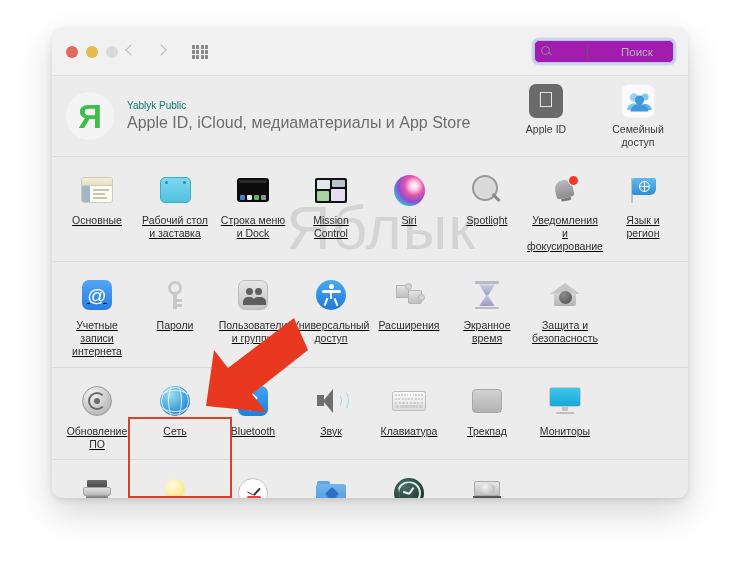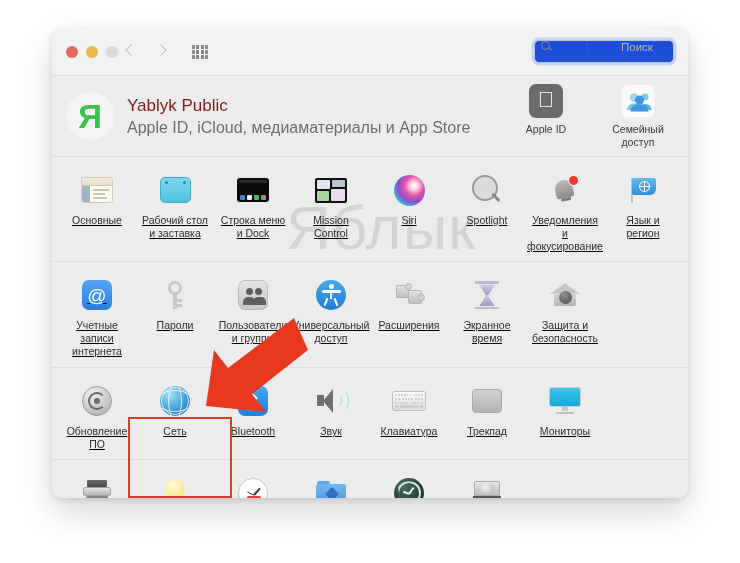--- a/index.html
+++ b/index.html
@@ -54,25 +54,25 @@
   #grid-btn i { background: #8a8a8a; border-radius: 0.5px; }
 
   #win-title {
     position: absolute; left: 175px; top: 15px;
     font-size: 14.5px; color: #1d1d1d; letter-spacing: 0.1px;
   }
 
   #search {
     position: absolute; right: 14px; top: 12px;
     width: 140px; height: 23px;
-    background: #1d4ed8;
+    background: #a21caf;
     border: 1px solid #b8c4e0;
     border-radius: 5px;
     box-shadow: 0 0 0 2.5px rgba(130,160,230,0.35);
-    display: flex; padding: 0 6px; gap: 32px;
+    display: flex; align-items: center; padding: 0 6px; gap: 32px;
   }
   #search .mag { width: 11px; height: 11px; position: relative; flex: 0 0 auto; margin-right: 3px; }
   #search .mag::before {
     content: ""; position: absolute; left: 0; top: 0;
     width: 7px; height: 7px; border: 1.3px solid #8b8b8b; border-radius: 50%;
   }
   #search .mag::after {
     content: ""; position: absolute; left: 6.5px; top: 7px;
     width: 4px; height: 1.3px; background: #8b8b8b; transform: rotate(45deg);
   }
@@ -90,21 +90,21 @@
     padding: 0 14px;
   }
   #avatar {
     width: 48px; height: 48px; border-radius: 50%;
     background: #f4f4f4;
     display: flex; align-items: center; justify-content: center;
     flex: 0 0 auto;
   }
   #avatar span { font-size: 33px; color: #3cc04b; font-weight: bold; line-height: 1; }
   #account-text { margin-left: 13px; }
-  #account-name { font-size: 17px; color: #7f1d1d; }
+  #account-name { font-size: 10px; color: #0f766e; }
   #account-sub { font-size: 16px; color: #6d6d6d; margin-top: 3px; }
 
   #appleid-tiles { margin-left: auto; display: flex; gap: 20px; }
   .hdr-tile { width: 72px; text-align: center; cursor: default; }
   .hdr-tile .lbl { font-size: 10.5px; color: #3a3a3a; line-height: 1.2; margin-top: 5px; }
 
   .ic-appleid {
     width: 34px; height: 34px; margin: 0 auto;
     background: #6a6a6a; border-radius: 7px;
     display: flex; align-items: center; justify-content: center;

